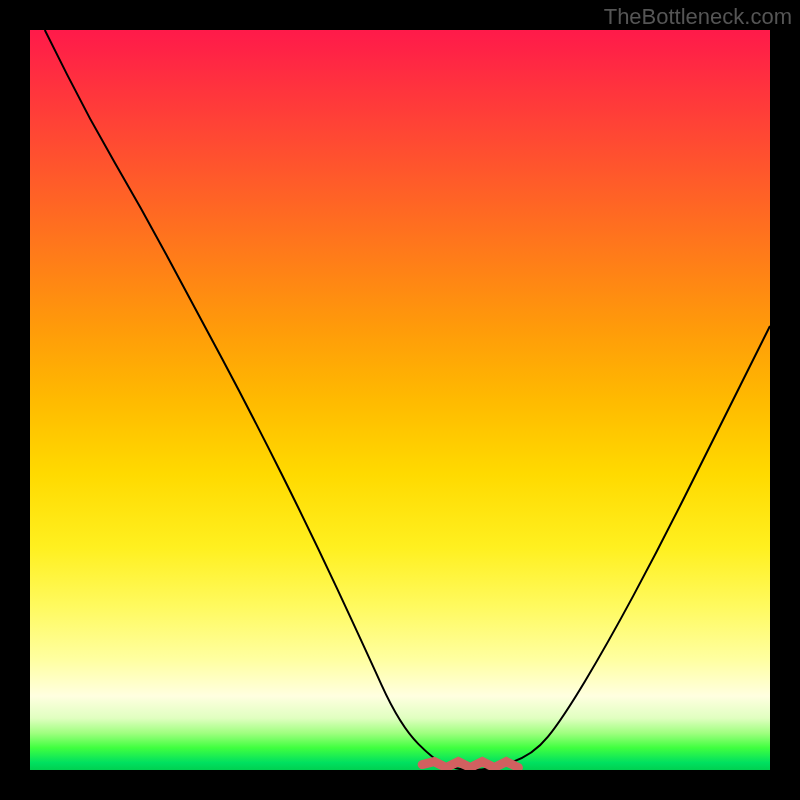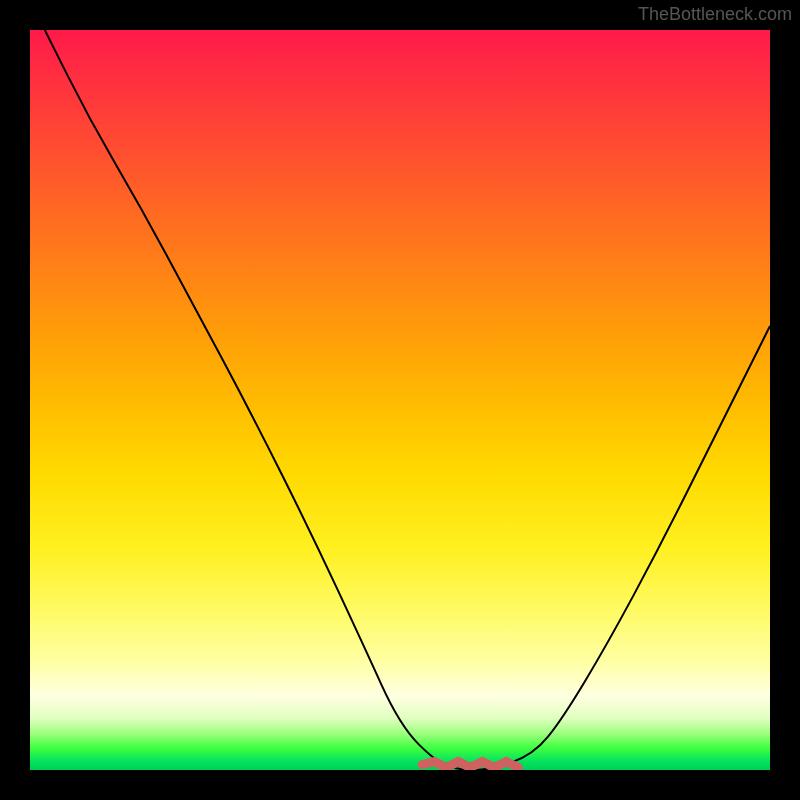--- a/index.html
+++ b/index.html
@@ -9,21 +9,21 @@
     background: #000;
     position: relative;
     font-family: Arial, sans-serif;
     overflow: hidden;
   }
   .watermark {
     position: absolute;
     top: 4px;
     right: 8px;
     color: #555;
-    font-size: 18px;
+    font-size: 22px;
     font-weight: 500;
     z-index: 10;
   }
   .plot-area {
     position: absolute;
     left: 30px;
     top: 30px;
     width: 740px;
     height: 740px;
     background: linear-gradient(to bottom,

